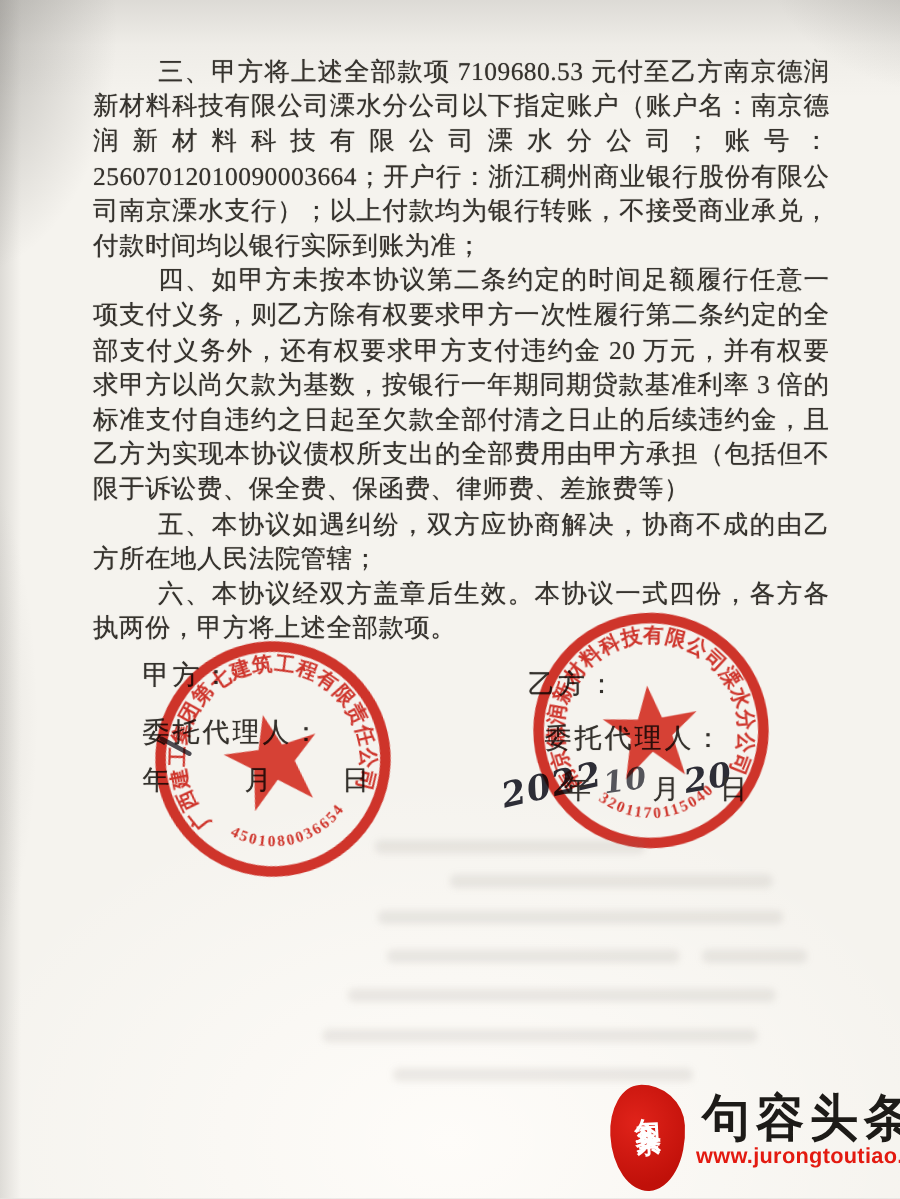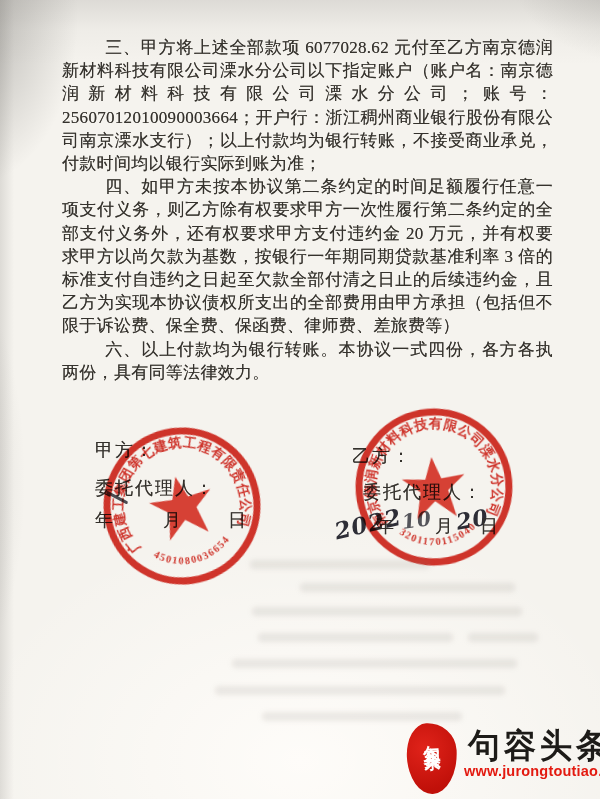--- a/index.html
+++ b/index.html
@@ -77,23 +77,24 @@
     font-size:14.5px;font-weight:bold;color:#e31a10;letter-spacing:.2px;
     font-family:"Liberation Sans","DejaVu Sans",sans-serif;white-space:nowrap;
   }
 </style>
 </head>
 <body>
 
 <div class="page">
 
   <div class="clauses">
-    <p>三、甲方将上述全部款项 6077028.62 元付至乙方南京德润新材料科技有限公司溧水分公司以下指定账户（账户名：南京德润新材料科技有限公司溧水分公司；账号：25607012010090003664；开户行：浙江稠州商业银行股份有限公司南京溧水支行）；以上付款均为银行转账，不接受商业承兑，付款时间均以银行实际到账为准；</p>
+    <p>三、甲方将上述全部款项 7109680.53 元付至乙方南京德润新材料科技有限公司溧水分公司以下指定账户（账户名：南京德润新材料科技有限公司溧水分公司；账号：25607012010090003664；开户行：浙江稠州商业银行股份有限公司南京溧水支行）；以上付款均为银行转账，不接受商业承兑，付款时间均以银行实际到账为准；</p>
     <p>四、如甲方未按本协议第二条约定的时间足额履行任意一项支付义务，则乙方除有权要求甲方一次性履行第二条约定的全部支付义务外，还有权要求甲方支付违约金 20 万元，并有权要求甲方以尚欠款为基数，按银行一年期同期贷款基准利率 3 倍的标准支付自违约之日起至欠款全部付清之日止的后续违约金，且乙方为实现本协议债权所支出的全部费用由甲方承担（包括但不限于诉讼费、保全费、保函费、律师费、差旅费等）</p>
-    <p>六、以上付款均为银行转账。本协议一式四份，各方各执两份，具有同等法律效力。</p>
+    <p>五、本协议如遇纠纷，双方应协商解决，协商不成的由乙方所在地人民法院管辖；</p>
+    <p>六、本协议经双方盖章后生效。本协议一式四份，各方各执两份，甲方将上述全部款项。</p>
   </div>
 
   <div class="sig" style="left:95px;top:438px;">甲方：</div>
   <div class="sig" style="left:95px;top:476px;">委托代理人：</div>
   <div class="sig dateline" style="left:95px;top:508px;">
     <span class="dl-y">年</span>
     <span class="dl-m1">月</span>
     <span class="dl-d1">日</span>
   </div>
   <div class="ink-tick"></div>

